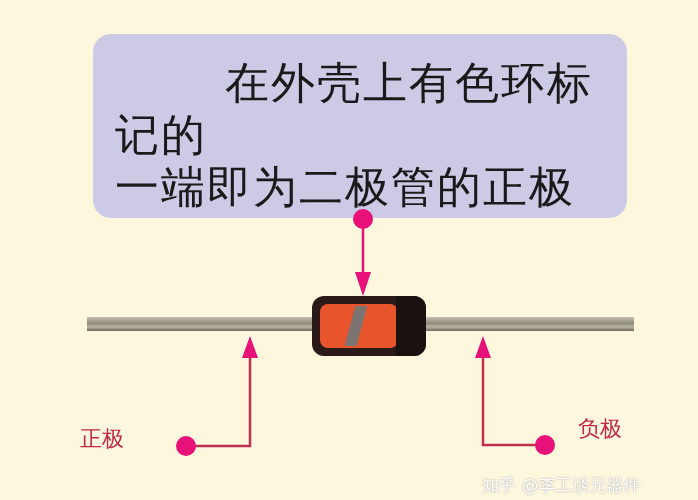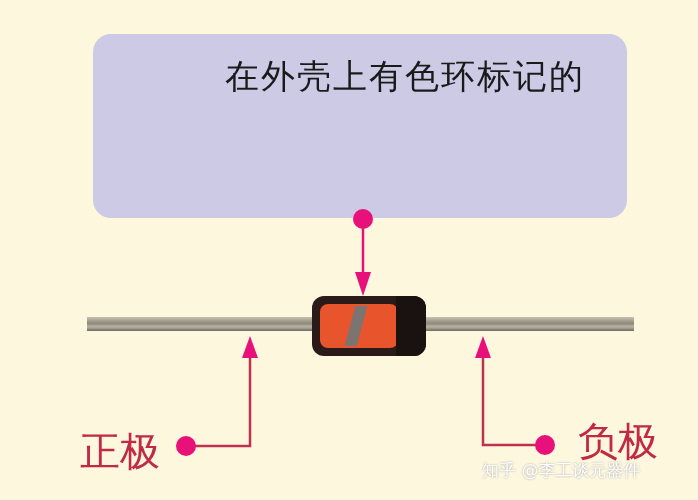--- a/index.html
+++ b/index.html
@@ -1,36 +1,37 @@
 <!DOCTYPE html>
 <html><head>
 <meta charset="utf-8">
 <style>
   html, body { margin:0; padding:0; }
   body { width:698px; height:500px; background:#fdf7de; position:relative; overflow:hidden; font-family:"DejaVu Sans", sans-serif; }
   .bubble { position:absolute; left:93px; top:34px; width:534px; height:184px; background:#cdcae6; border-radius:18px; }
-  .bubble-text { position:absolute; left:22px; top:16px; width:500px; font-size:34px; line-height:52px; color:#1a1a1a; letter-spacing:2px; }
+  .bubble-text { position:absolute; left:22px; top:23px; width:500px; font-size:44px; line-height:52px; color:#1a1a1a; letter-spacing:2px; }
   .bubble-text .indent { display:inline-block; width:110px; }
   .lead { position:absolute; left:87px; top:317px; height:14px; background:linear-gradient(#c7c2b0,#8d897c 45%,#b9b4a2 70%,#6e6a60); }
   .lead-left { width:230px; }
   .lead-right { left:420px; width:214px; }
   .diode { position:absolute; left:312px; top:296px; width:114px; height:60px; border-radius:12px; background:#2a1b18; overflow:hidden; }
   .diode .glass { position:absolute; left:8px; top:8px; width:78px; height:44px; border-radius:8px; background:#e8552c; }
   .diode .band { position:absolute; right:0; top:0; width:30px; height:60px; background:#1a1210; }
   .diode .chip { position:absolute; left:38px; top:10px; width:12px; height:40px; background:#7c7470; transform:skewX(-15deg); }
   svg { position:absolute; left:0; top:0; }
-  .label { position:absolute; font-family:"DejaVu Serif", serif; font-size:40px; color:#c02a44; }
-  .watermark { position:absolute; left:482px; top:459px; font-size:17px; color:#ffffff; text-shadow:0 0 2px #999; }
+  .label { position:absolute; font-family:"DejaVu Serif", serif; font-size:22px; color:#c02a44; }
+  .watermark { position:absolute; left:482px; top:474px; font-size:17px; color:#ffffff; text-shadow:0 0 2px #999; }
 </style>
 </head>
 <body>
 
 <div class="bubble">
   <div class="bubble-text">
     <div><span class="indent"></span><span>在外壳上有色环标记的</span></div>
+    <div>一端即为二极管的正极</div>
   </div>
 </div>
 
 <div class="lead lead-left"></div>
 <div class="lead lead-right"></div>
 
 <div class="diode">
   <div class="glass"></div>
   <div class="chip"></div>
   <div class="band"></div>

